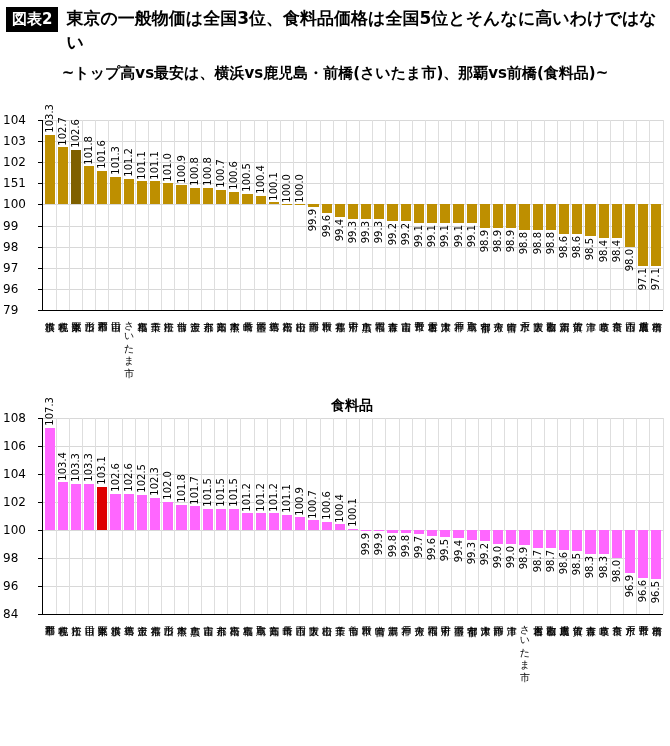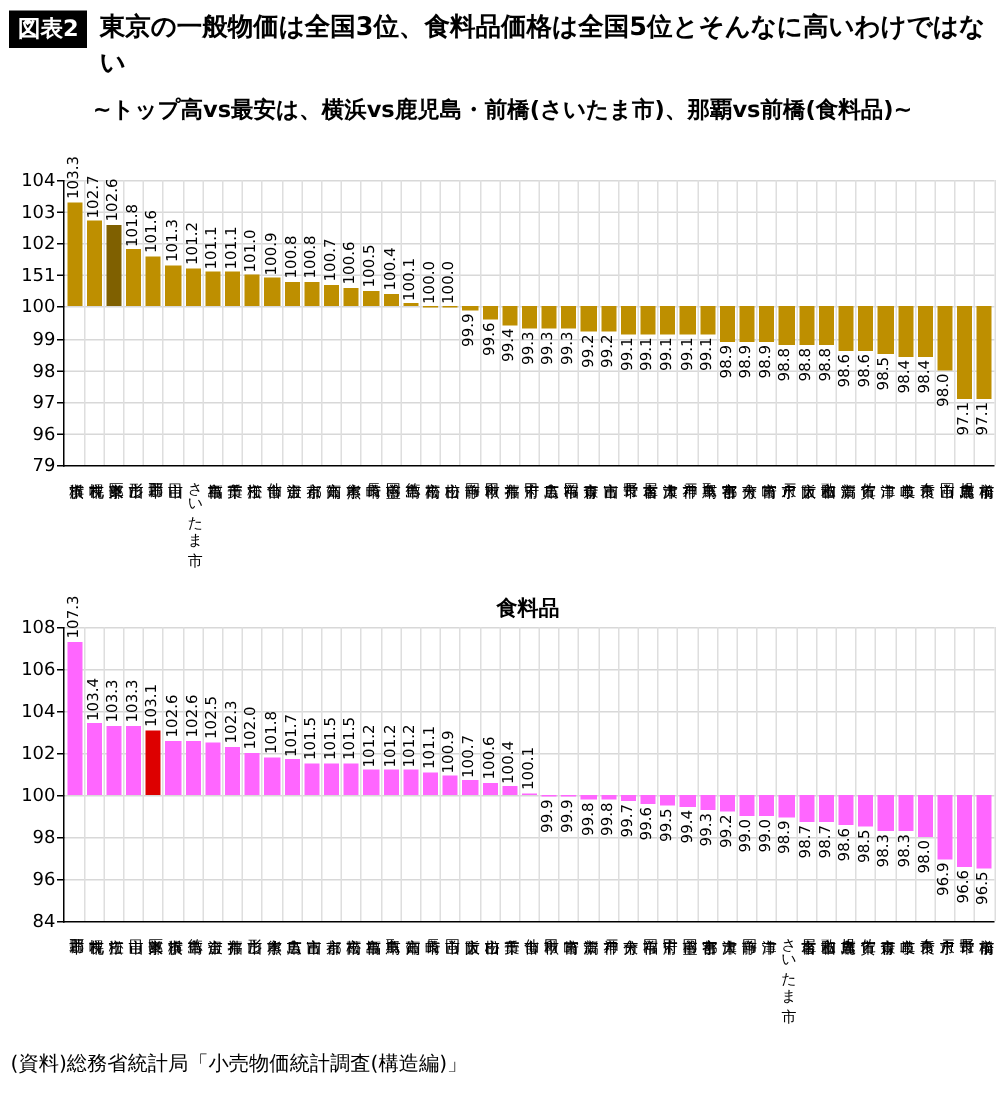--- a/index.html
+++ b/index.html
@@ -17,21 +17,21 @@
   #chart-0 { top:98px;  height:296px; }
   #chart-1 { top:394px; height:306px; }
   .chart-title { position:absolute; left:42px; width:620px; text-align:center;
                  font-weight:bold; font-size:14px; top:3px; }
   .plot { position:absolute; left:42px; border-left:1px solid #000; border-bottom:1px solid #000; }
   #chart-0 .plot { top:22px; width:620px; height:190px; }
   #chart-1 .plot { top:24px; width:620px; height:196px; }
 
   .hgrid { position:absolute; left:0; width:100%; height:1px; background:#d8d8d8; }
   .vgrid { position:absolute; top:0; bottom:0; width:1px; background:#dedede; }
-  .ytick { position:absolute; left:-40px; width:34px; text-align:right; font-size:12px; line-height:14px; }
+  .ytick { position:absolute; left:-40px; width:34px; text-align:left; font-size:12px; line-height:14px; }
   .tickmark { position:absolute; left:-5px; width:5px; height:1px; background:#000; }
   .bar { position:absolute; }
   .vallabel { position:absolute; display:flex; justify-content:center; }
   .vallabel span { writing-mode:vertical-rl; transform:rotate(180deg); font-size:10px;
                    line-height:12px; white-space:nowrap; }
   .catlabel { position:absolute; display:flex; justify-content:center; }
   .catlabel span { writing-mode:vertical-rl; text-orientation:upright; font-size:10px;
                    line-height:12px; }
 
   .footer { position:absolute; left:7px; top:699px; font-size:13.5px; line-height:1.55; }
@@ -857,16 +857,15 @@
         <div class="vallabel" style="left: 606.809px; width: 13.1915px; top: 163px;">
           <span>96.5</span>
         </div>
         <div class="catlabel" style="left: 606.809px; width: 13.1915px; top: 200px; height: 92px;">
           <span>前橋市</span>
         </div>
       </div>
   </div>
 
   <div class="footer">
-    <div>(資料)総務省統計局「小売物価統計調査(構造編)」</div>
   </div>
 
 </div>
 
 </body></html>

